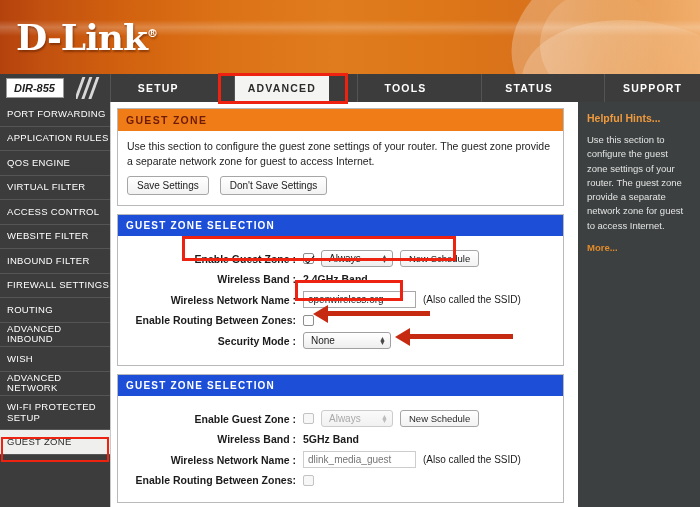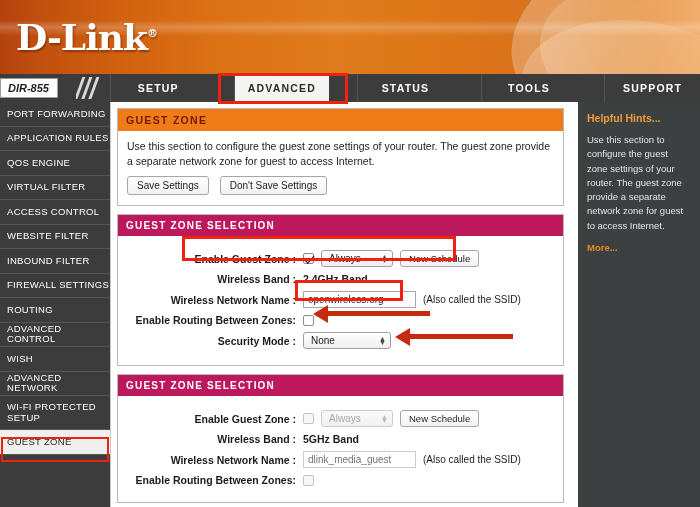--- a/index.html
+++ b/index.html
@@ -56,20 +56,21 @@
   .navbar {
     position:absolute; left:0; top:74px; width:700px; height:28px;
     background:#3c3c3c;
     display:flex;
   }
   .model {
     width:110px; height:28px; position:relative;
     background:#3c3c3c; display:flex; align-items:center;
   }
   .model-chip {
+    margin-left:6px;
     background:#ffffff; color:#1d1d1d;
     font-style: italic; font-weight:700; font-size:11px;
     padding:3px 8px 3px 7px;
     border:1px solid #9a9a9a;
   }
   .slashes { position:absolute; left:76px; top:3px; height:22px; width:30px; overflow:hidden; }
   .slashes i {
     position:absolute; top:0; width:3px; height:24px; background:#d8d8d8;
     transform: skewX(-20deg);
   }
@@ -114,21 +115,21 @@
   }
   .content-inner { padding:6px 6px 0 6px; }
 
   .panel { border:1px solid #b9b9b9; background:#ffffff; margin-bottom:8px; }
   .panel-head-orange {
     background:#f07c18; color:#6e1b06;
     font-size:10.5px; font-weight:700; letter-spacing:1.3px;
     padding:5px 8px;
   }
   .panel-head-dark {
-    background:#be185d; color:#ffffff;
+    background:#1d4ed8; color:#ffffff;
     font-size:10px; font-weight:700; letter-spacing:1.2px;
     padding:5px 8px;
   }
   .panel-body { padding:8px 9px 10px 9px; }
   .intro {
     font-size:10.5px; color:#232323; line-height:1.45; margin-bottom:7px;
   }
   .btnrow { display:flex; gap:11px; }
   .btn {
     font-size:10px; color:#1a1a1a;
@@ -217,40 +218,40 @@
       <div class="model-chip">DIR-855</div>
       <div class="slashes">
         <i style="left:2px"></i>
           <i style="left:9px"></i>
           <i style="left:16px"></i>
       </div>
     </div>
     <div class="navtabs">
       <div class="navtab">SETUP</div>
       <div class="navtab active">ADVANCED</div>
+      <div class="navtab">TOOLS</div>
       <div class="navtab">STATUS</div>
-      <div class="navtab">TOOLS</div>
       <div class="navtab">SUPPORT</div>
     </div>
   </div>
   <div class="hl-advanced"></div>
 
   <div class="body-wrap">
 
     <div class="sidemenu">
       <div class="menu-item">PORT FORWARDING</div>
       <div class="menu-item">APPLICATION RULES</div>
       <div class="menu-item">QOS ENGINE</div>
       <div class="menu-item">VIRTUAL FILTER</div>
       <div class="menu-item">ACCESS CONTROL</div>
       <div class="menu-item">WEBSITE FILTER</div>
       <div class="menu-item">INBOUND FILTER</div>
       <div class="menu-item">FIREWALL SETTINGS</div>
       <div class="menu-item">ROUTING</div>
-      <div class="menu-item">ADVANCED CONTROL</div>
+      <div class="menu-item">ADVANCED INBOUND</div>
       <div class="menu-item">WISH</div>
       <div class="menu-item">ADVANCED NETWORK</div>
       <div class="menu-item two-line">WI-FI PROTECTED SETUP</div>
       <div class="menu-item selected">GUEST ZONE</div>
     </div>
 
     <div class="content">
       <div class="content-inner">
 
         <div class="panel">

